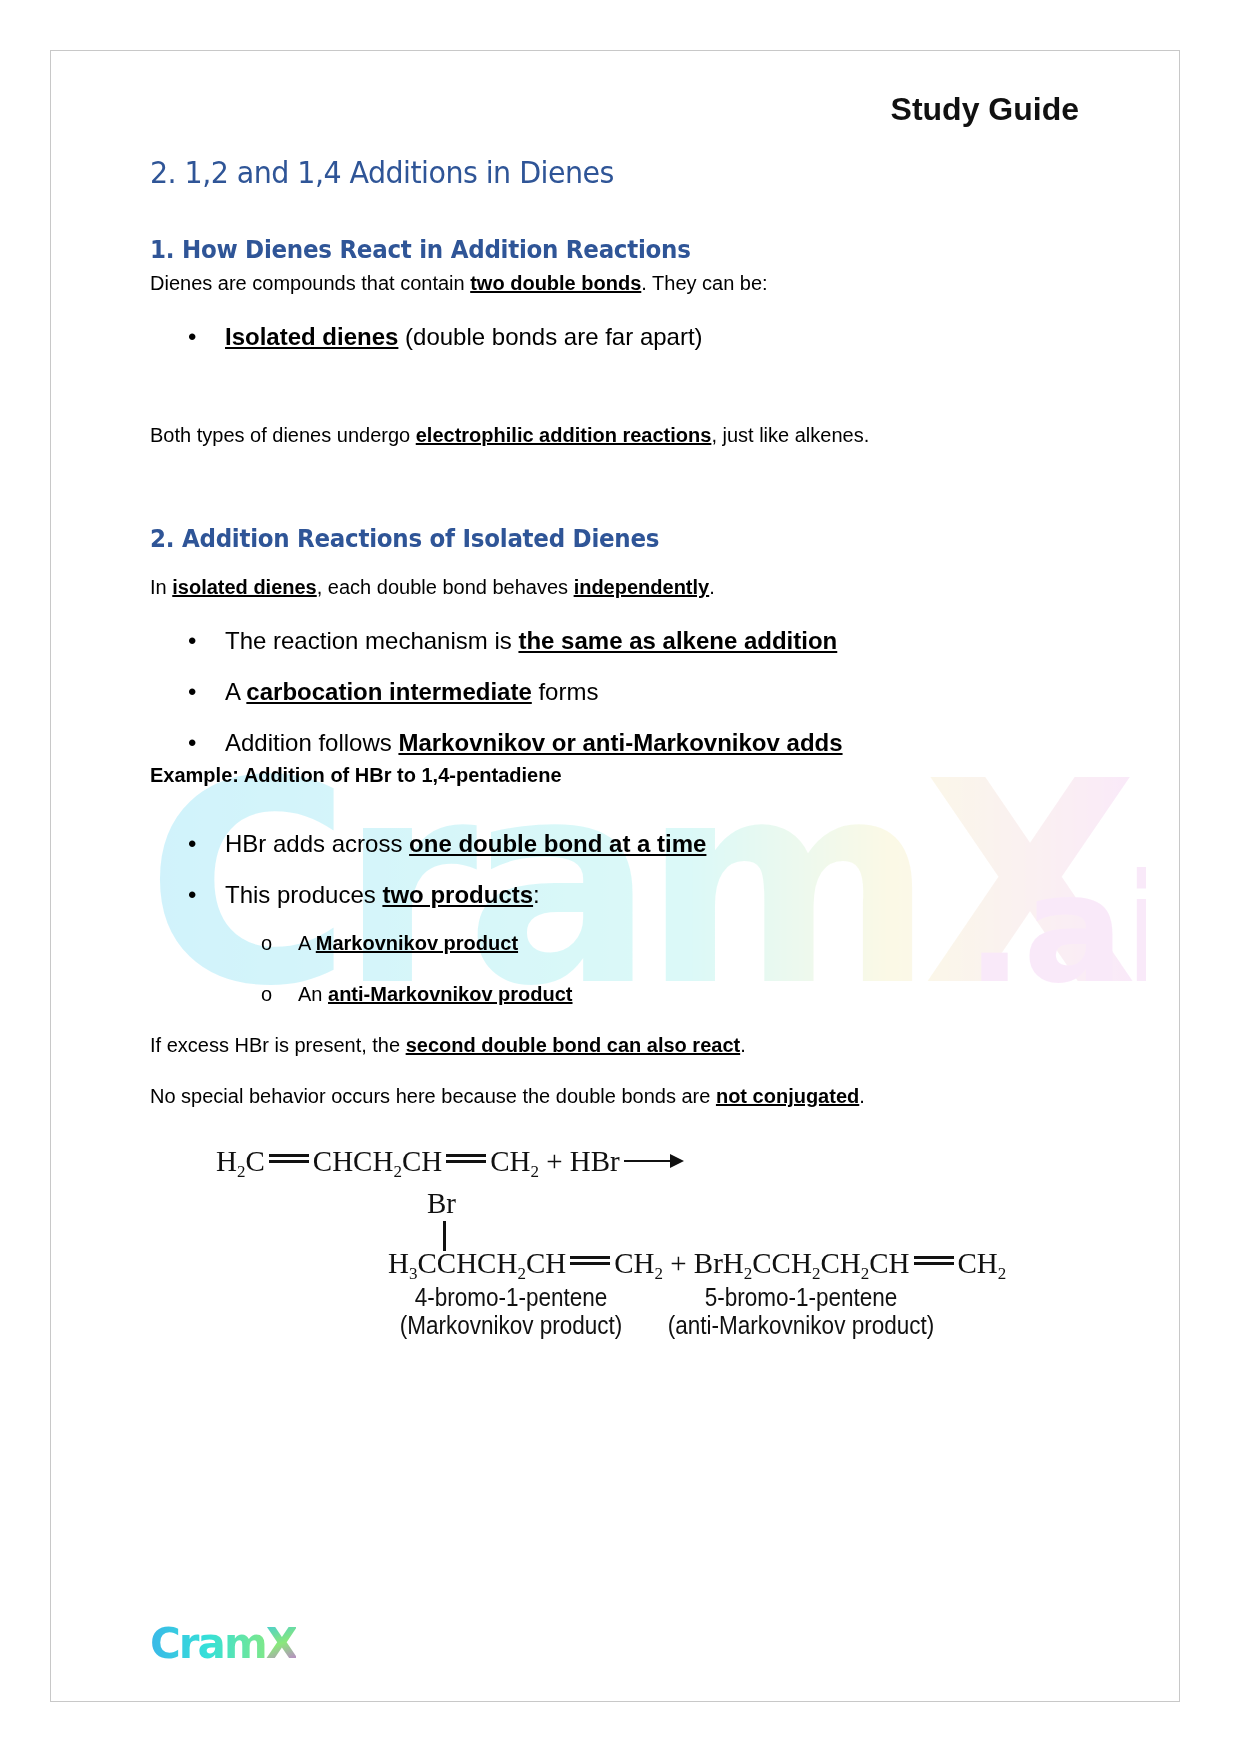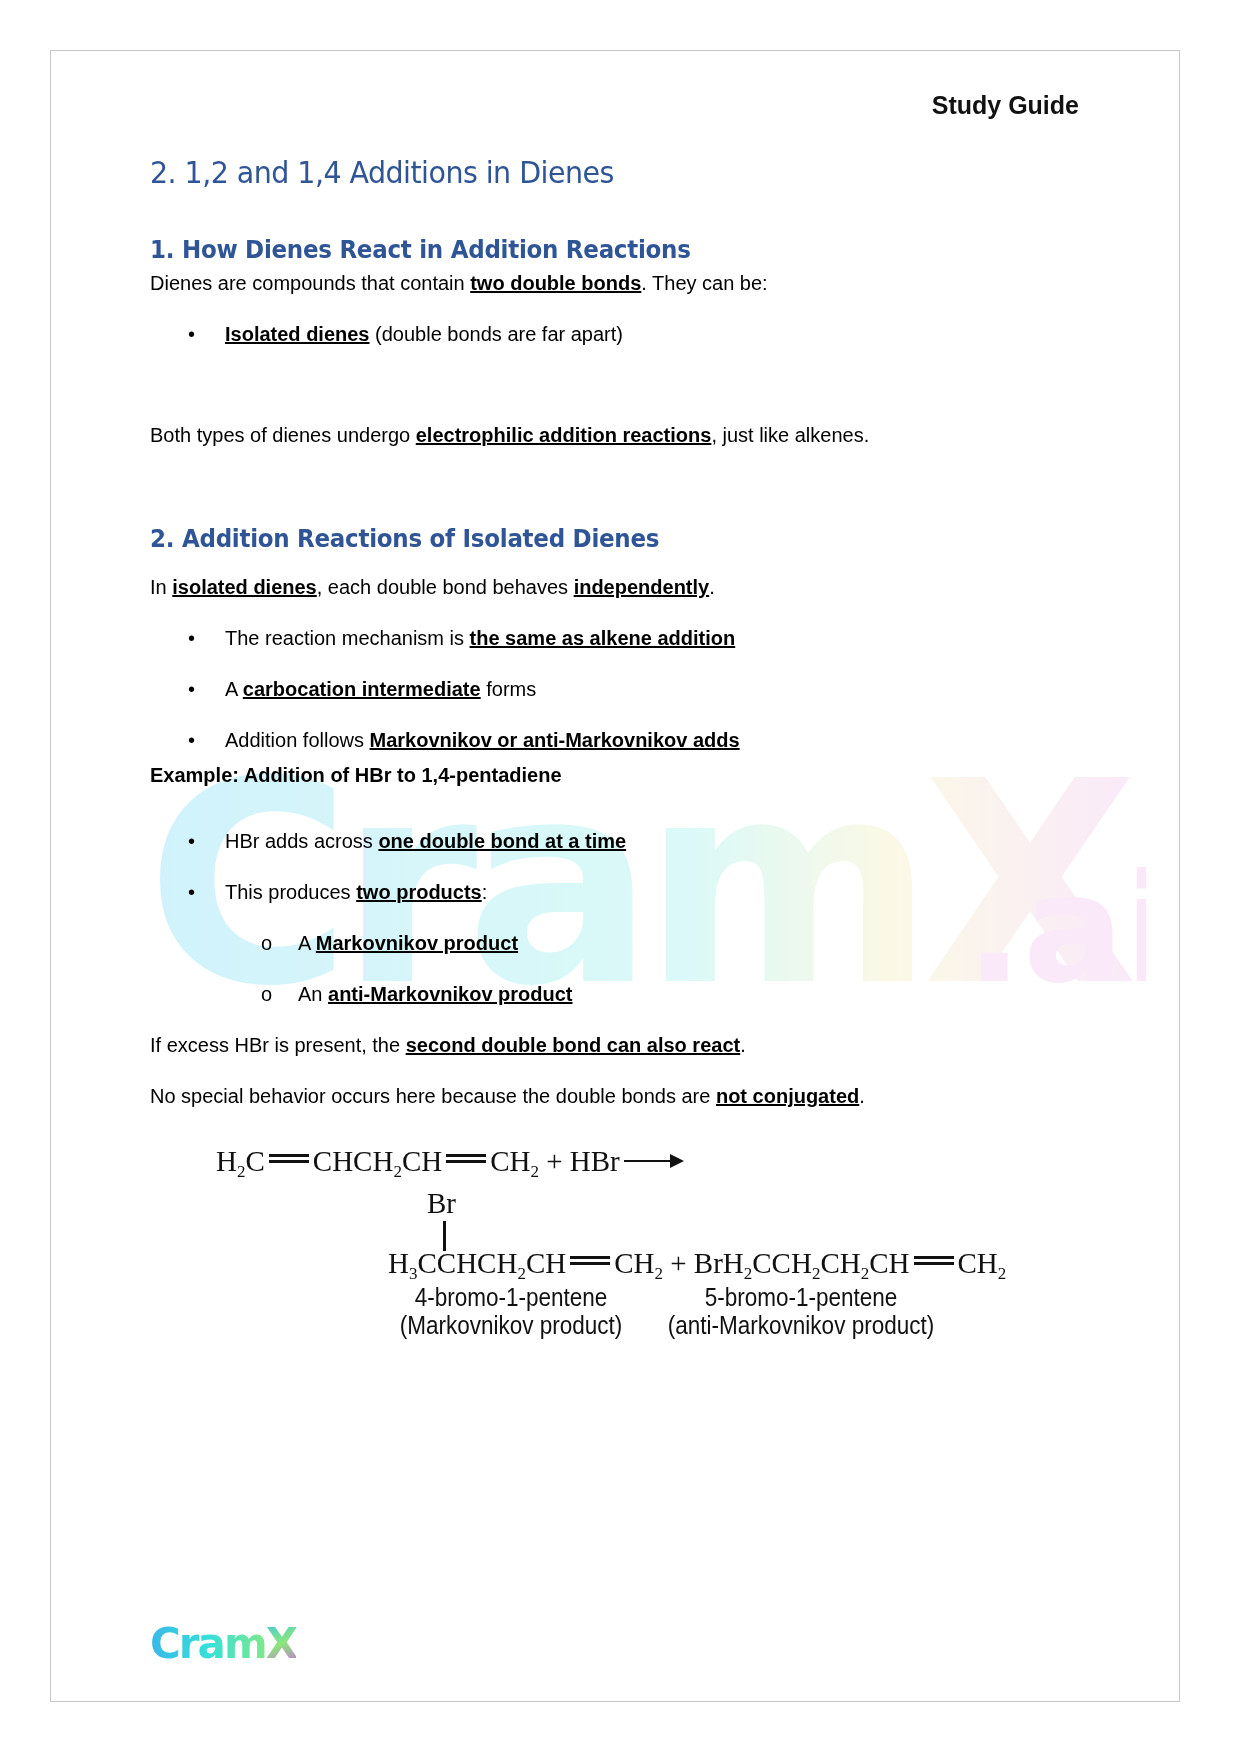--- a/index.html
+++ b/index.html
@@ -1,23 +1,23 @@
 <!DOCTYPE html>
 <html><head>
 <meta charset="utf-8">
 <style>
   html, body { margin: 0; padding: 0; background: #ffffff; }
   body { width: 1241px; height: 1754px; position: relative; overflow: hidden; font-family: "Liberation Sans", sans-serif; color: #000; }
   .page { position: absolute; left: 50px; top: 50px; width: 1130px; height: 1652px; border: 1px solid #c8c8c8; box-sizing: border-box; background: #fff; }
   .abs { position: absolute; white-space: nowrap; }
-  .hdr { right: 100px; top: 40px; font-size: 25px; font-weight: bold; color: #111; }
+  .hdr { right: 100px; top: 40px; font-size: 32px; font-weight: bold; color: #111; }
   .h1 { left: 99px; top: 103px; font-size: 31px; color: #2f5597; font-family: "DejaVu Sans", sans-serif; letter-spacing: -0.6px; transform: scaleX(0.92); transform-origin: left; }
   .h2 { left: 99px; font-size: 25px; font-weight: bold; color: #2f5597; font-family: "DejaVu Sans", sans-serif; letter-spacing: -0.3px; transform: scaleX(0.92); transform-origin: left; }
   .p { left: 99px; font-size: 20px; }
-  .bul { left: 137px; font-size: 20px; }
+  .bul { left: 137px; font-size: 24px; }
   .bul .dot { display: inline-block; width: 37px; }
   .sub { left: 210px; font-size: 20px; }
   .sub .dot { display: inline-block; width: 37px; }
   b { font-weight: bold; text-decoration: underline; }
   .watermark { position: absolute; left: 95px; top: 700px; width: 1000px; height: 260px; opacity: 0.22; pointer-events: none; }
   .chem { font-family: "Liberation Serif", serif; font-size: 29px; color: #111; }
   .chem sub { font-size: 17px; vertical-align: -6px; line-height: 0; }
   .dbl { display: inline-block; width: 40px; height: 9px; border-top: 3px solid #111; border-bottom: 3px solid #111; box-sizing: border-box; vertical-align: 8px; margin: 0 4px; }
   .arrow { display: inline-block; width: 58px; height: 2px; background: #111; position: relative; vertical-align: 9px; margin-left: 4px; }
   .arrow::after { content: ""; position: absolute; right: -2px; top: -6px; border-left: 14px solid #111; border-top: 7px solid transparent; border-bottom: 7px solid transparent; }

